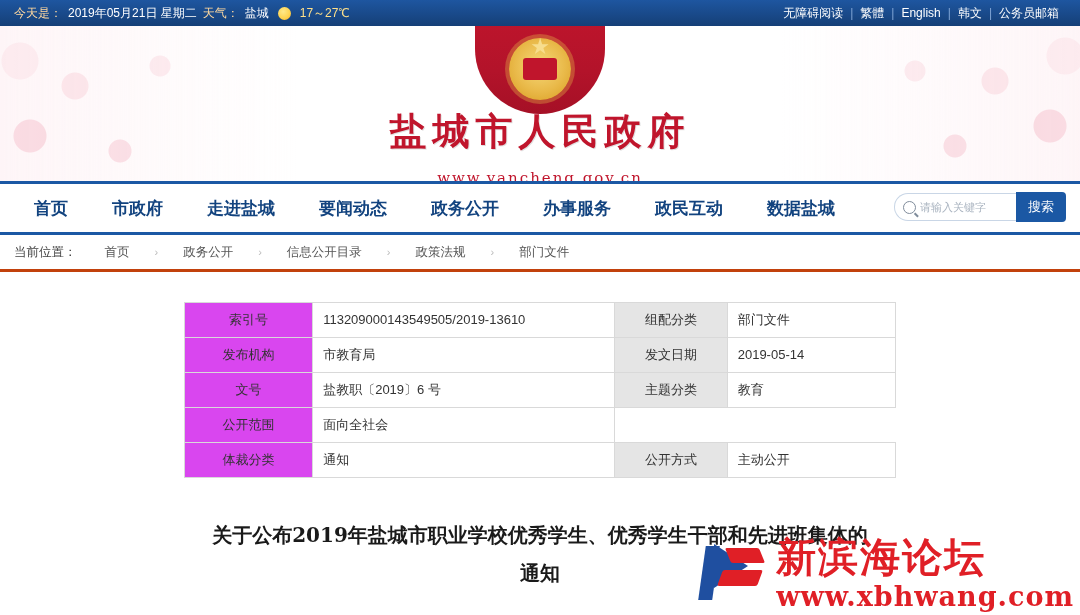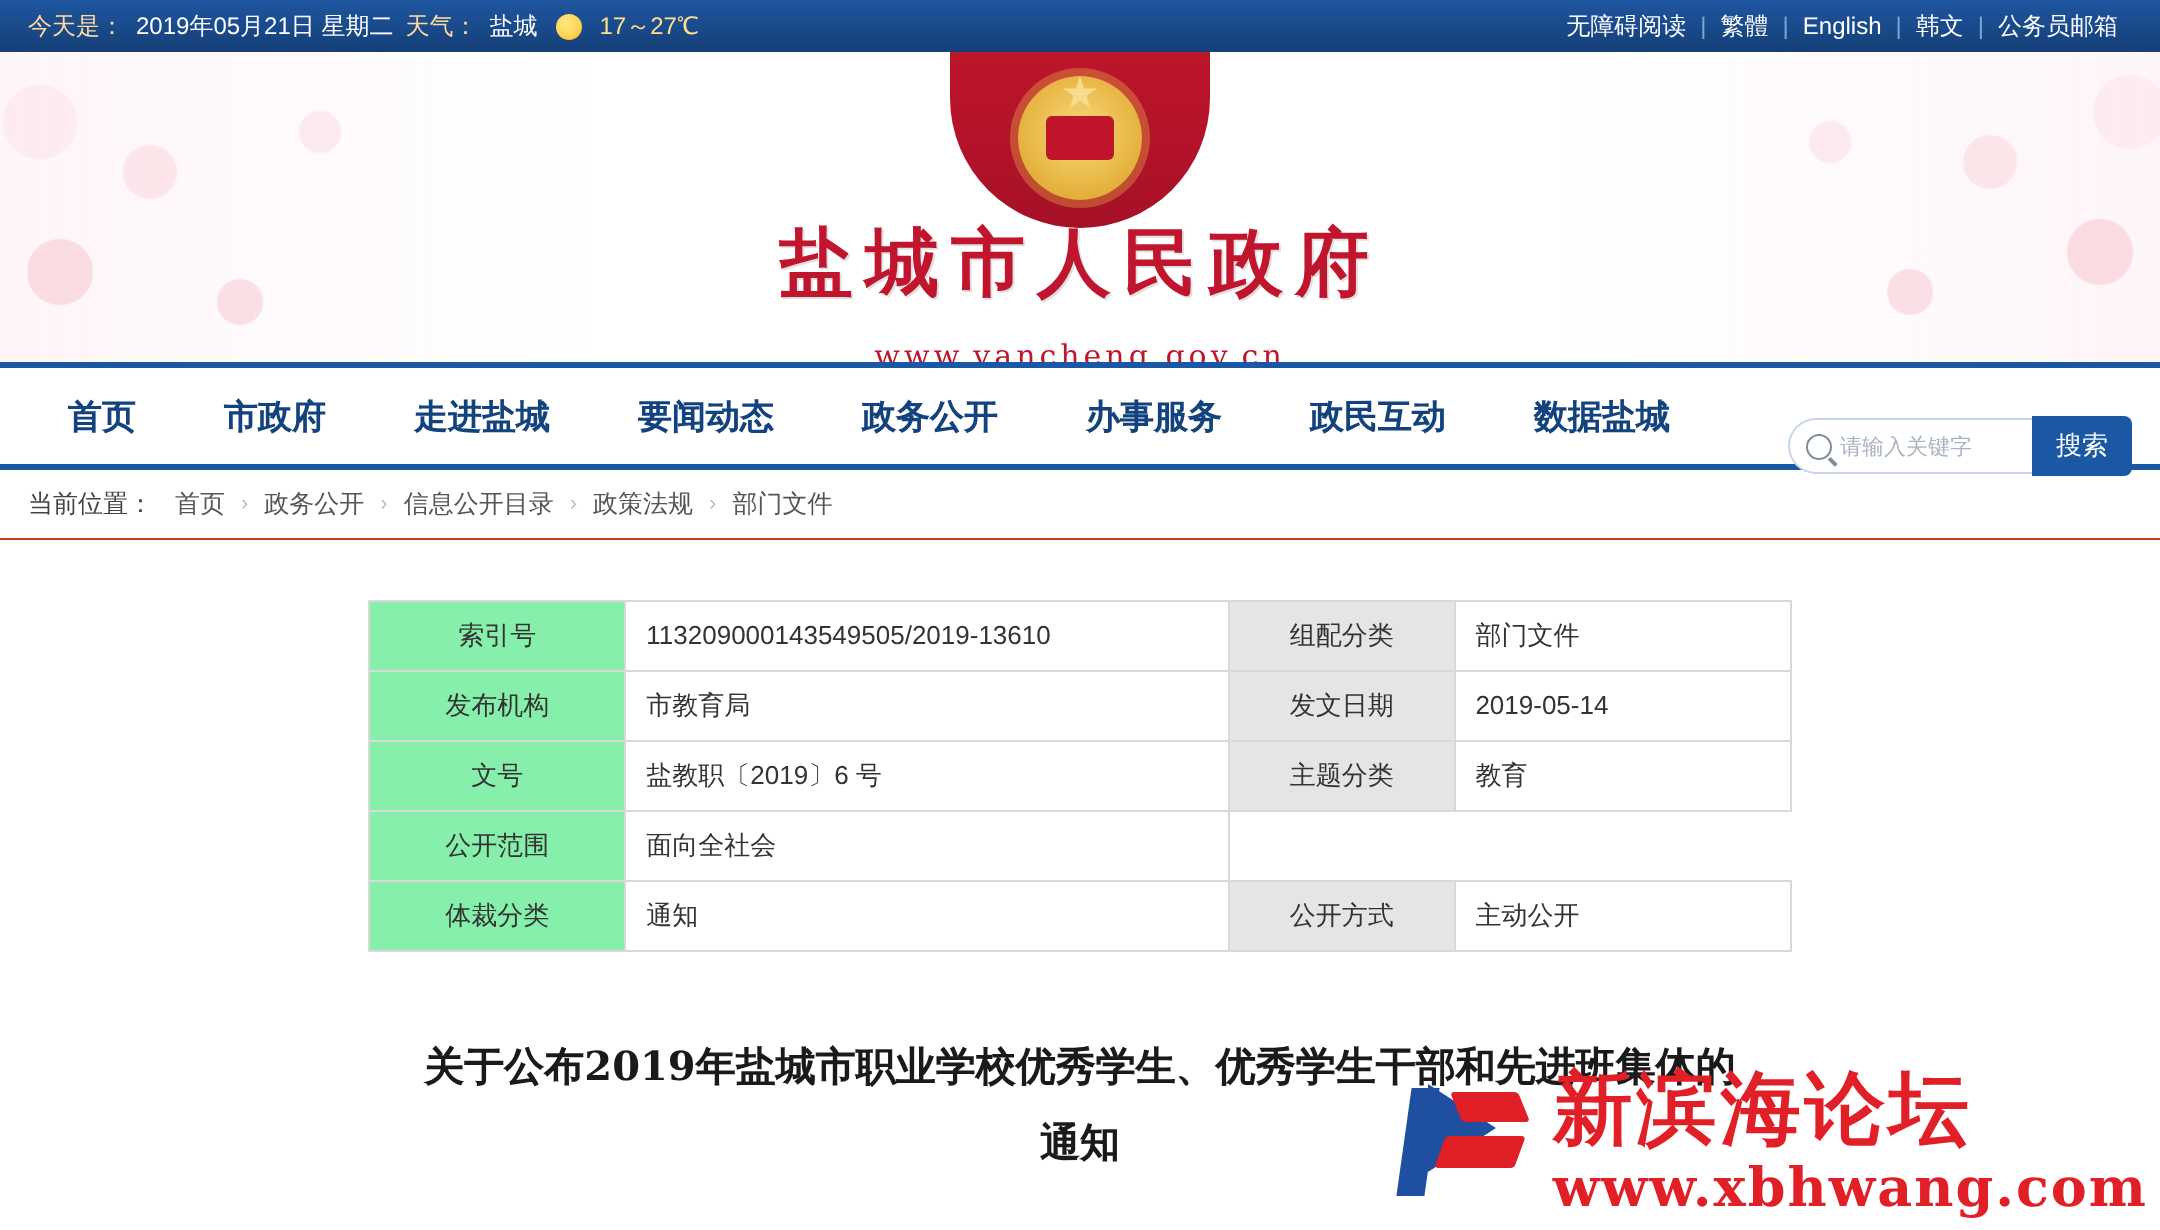--- a/index.html
+++ b/index.html
@@ -189,21 +189,21 @@
     font-size: 17px;
     font-weight: bold;
     color: #12437f;
     padding: 0 22px;
     white-space: nowrap;
     font-family: "DejaVu Sans", "Liberation Sans", sans-serif;
   }
   .search-box {
     position: absolute;
     right: 14px;
-    top: 24px;
+    top: 8px;
     display: flex;
     align-items: center;
     height: 30px;
   }
   .search-field {
     width: 122px;
     height: 28px;
     border: 1px solid #c9d6e6;
     border-right: none;
     border-radius: 14px 0 0 14px;
@@ -246,22 +246,22 @@
   }
 
   
   .breadcrumb {
     height: 34px;
     display: flex;
     align-items: center;
     font-size: 12.5px;
     color: #666;
     padding-left: 14px;
-    border-bottom: 1px solid #c2410c;
-    gap: 3px;
+    border-bottom: 3px solid #c2410c;
+    gap: 20px;
   }
   .breadcrumb .crumb { color: #555; }
   .breadcrumb .arrow { color: #bbb; margin: 0 5px; font-size: 11px; }
   .breadcrumb .here { color: #444; margin-right: 8px; }
 
   
   .content {
     position: relative;
     padding-top: 30px;
   }
@@ -274,21 +274,21 @@
   }
   .info-table td {
     border: 1px solid #d9d9d9;
     height: 26px;
     padding: 4px 10px;
     line-height: 18px;
   }
   .info-table td.k {
     width: 94px;
     text-align: center;
-    background: #86efac;
+    background: #d946ef;
     color: #333;
   }
   .info-table td.v1 { width: 250px; }
   .info-table td.k2 { width: 80px; text-align: center; background: #e5e5e5; }
   .info-table td.v2 { width: 130px; }
 
   .doc-title {
     margin: 38px auto 0;
     width: 700px;
     text-align: center;

